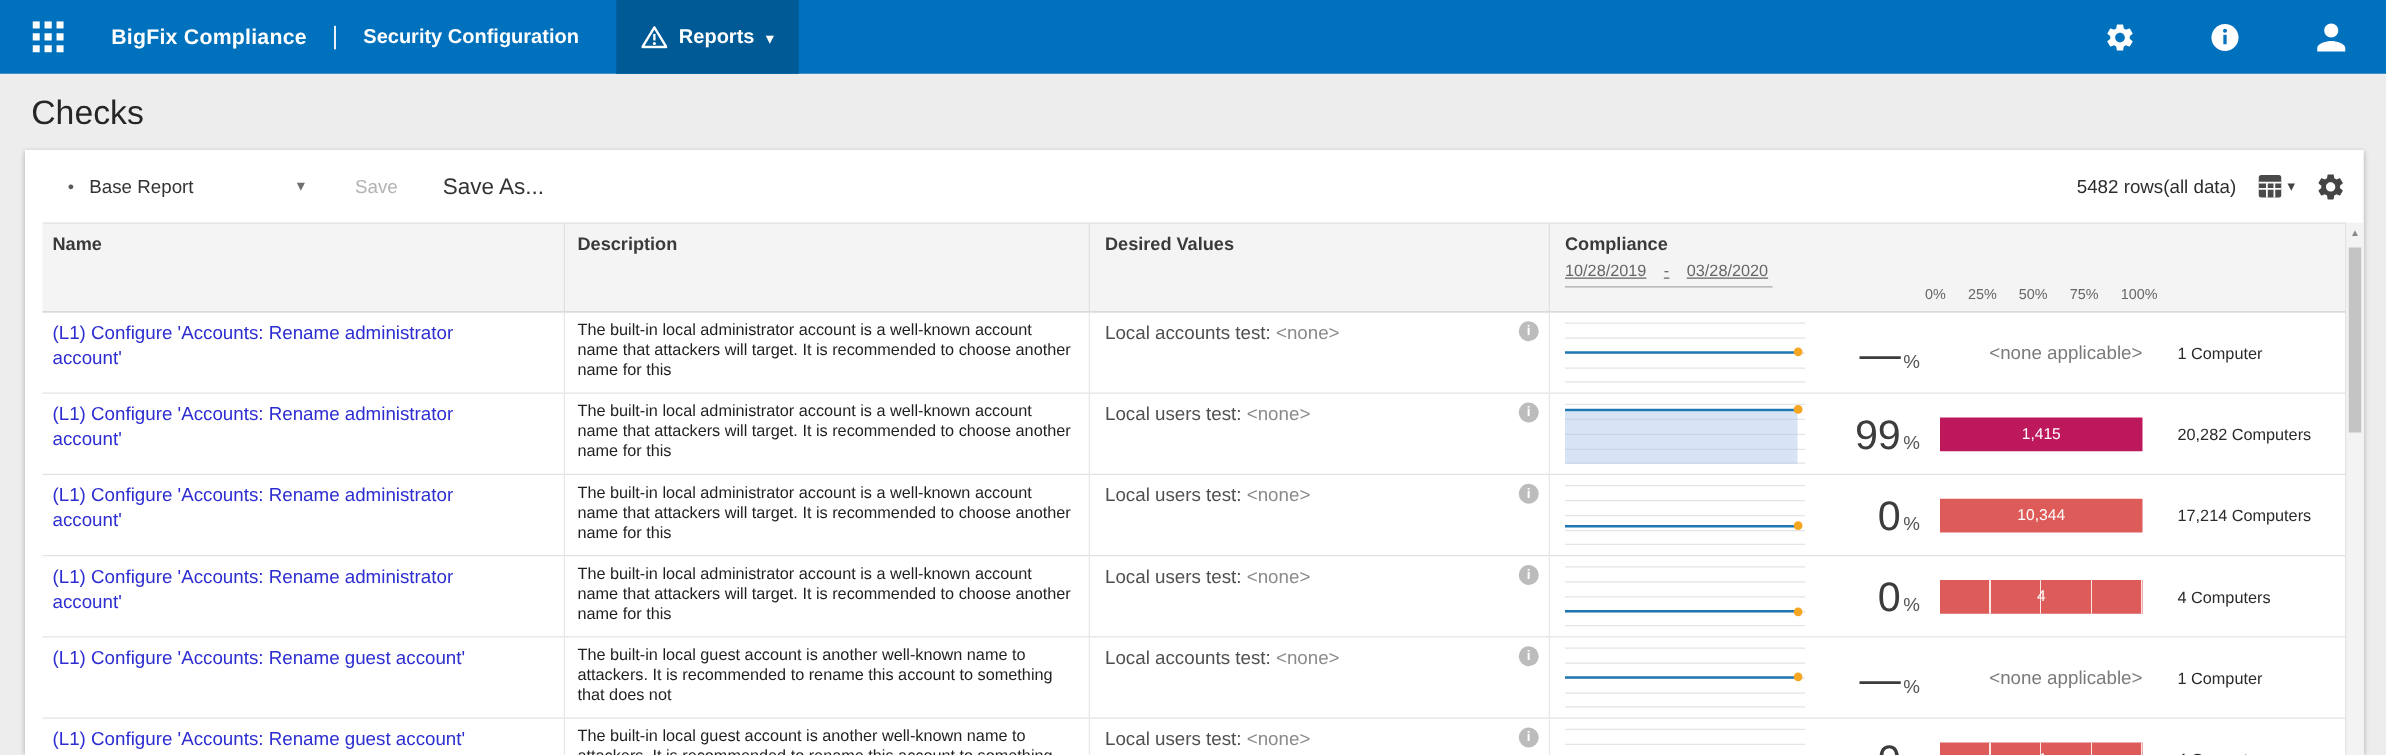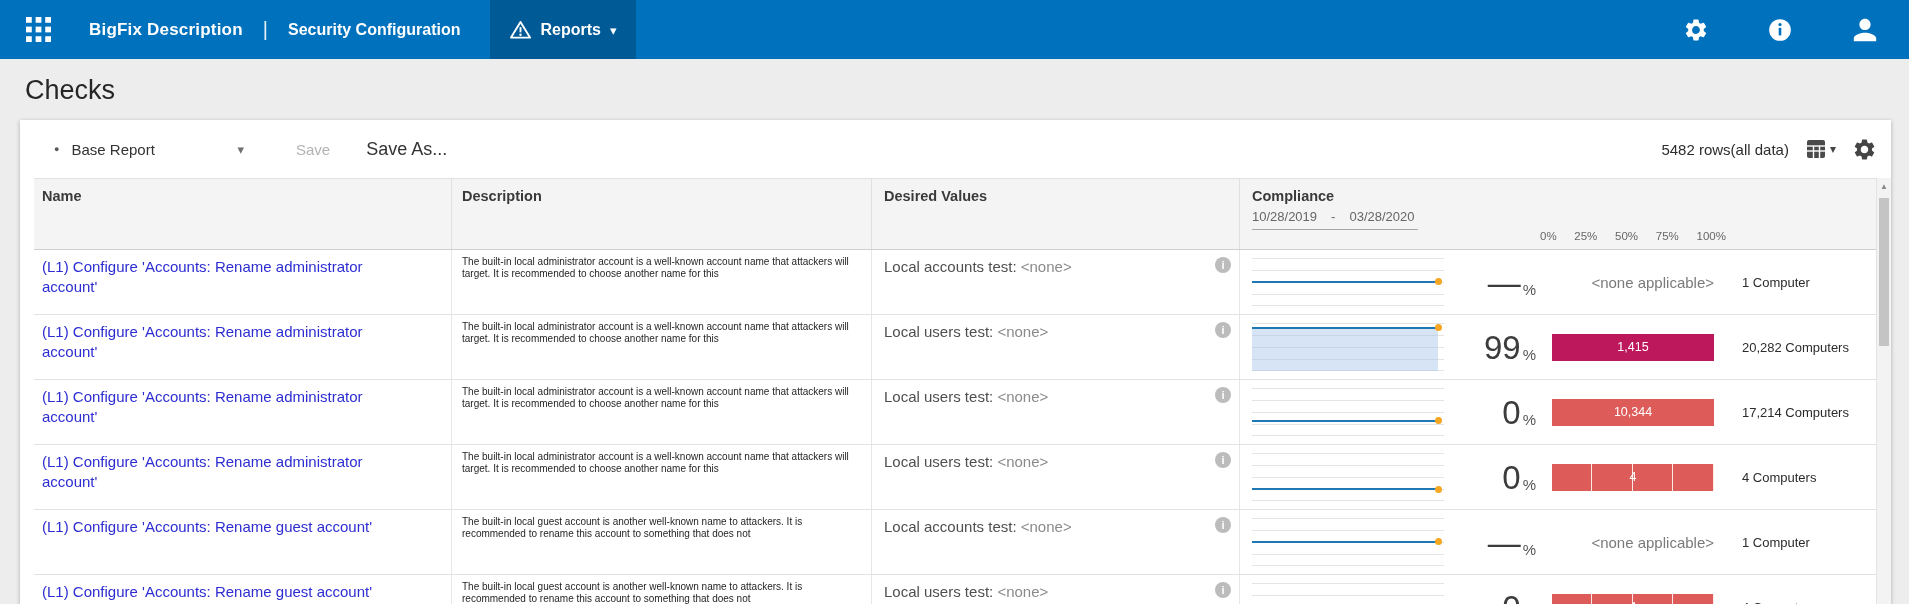--- a/index.html
+++ b/index.html
@@ -38,21 +38,21 @@
     background: #fff; box-shadow: 0 1px 4px rgba(0,0,0,.28); overflow: hidden;
   }
 
   
   .toolbar { height: 58px; display: flex; align-items: center; padding: 0 14px 0 34px; }
   .report-select { display: flex; align-items: center; gap: 12px; width: 190px; cursor: pointer; }
   .report-select .bullet { font-size: 9px; color: #5a5a5a; }
   .report-select .value { font-size: 15px; color: #333; }
   .report-select .caret { margin-left: auto; color: #707070; font-size: 13px; }
   .toolbar button { background: none; border: none; font-family: inherit; cursor: pointer; }
-  .save-btn { font-size: 15px; color: #b3b3b3; margin-left: 52px; }
+  .save-btn { font-size: 15px; color: #b3b3b3; margin-left: 40px; }
   .save-as-btn { font-size: 18px; color: #333; margin-left: 36px; }
   .toolbar-right { margin-left: auto; display: flex; align-items: center; gap: 16px; }
   .rows-summary { font-size: 15px; color: #2d2d2d; }
   .export-btn { display: flex; align-items: center; gap: 3px; }
   .export-btn .caret { color: #444; font-size: 12px; }
 
   
   .thead, .tr {
     display: grid;
     grid-template-columns: 418px 420px 368px 222px 90px 190px 1fr;
@@ -64,40 +64,40 @@
   }
   .th { font-size: 14.5px; font-weight: bold; color: #3a3a3a; padding: 9px 10px 0 8px; }
   .th-name { padding-left: 8px; }
   .th-name, .th-desc, .th-desired { border-right: 1px solid #e0e0e0; }
   .th-desc { padding-left: 10px; }
   .th-desired { padding-left: 12px; }
   .th-compliance { padding-left: 12px; }
   .date-range {
     display: flex; gap: 14px; font-size: 13px; font-weight: 400; color: #666;
     margin-top: 5px; padding-bottom: 5px; border-bottom: 1px solid #a8a8a8;
-    margin-right: 34px; cursor: pointer;
+    margin-right: 34px; cursor: pointer; text-decoration: underline;
   }
   .th-bar { position: relative; }
   .ticks {
     position: absolute; bottom: 7px; left: -12px; width: 186px;
     display: flex; justify-content: space-between;
     font-size: 11.5px; font-weight: 400; color: #666;
   }
 
   
   .tbody { }
   .tr { height: 65px; border-bottom: 1px solid #e3e3e3; }
   .td { overflow: hidden; }
   .td-name, .td-desc, .td-desired { border-right: 1px solid #e7e7e7; }
   .td-name { padding: 7px 14px 0 8px; }
   .name-link {
     font-size: 15px; color: #2d2dd2; text-decoration: none; line-height: 1.35;
     display: block; max-width: 345px; cursor: pointer;
   }
-  .td-desc { padding: 6px 12px 0 10px; font-size: 10px; color: #1f1f1f; line-height: 1.22; }
+  .td-desc { padding: 6px 12px 0 10px; font-size: 13px; color: #1f1f1f; line-height: 1.22; }
   .td-desired { padding: 8px 30px 0 12px; font-size: 15px; position: relative; }
   .d-label { color: #4f4f4f; }
   .d-value { color: #8a8a8a; }
   .info-icon {
     position: absolute; top: 7px; right: 8px; width: 16px; height: 16px;
     border-radius: 50%; background: #bcbcbc; color: #fff; font-size: 11px; font-weight: bold;
     display: flex; align-items: center; justify-content: center; cursor: pointer; font-style: normal;
   }
 
   
@@ -153,21 +153,21 @@
             <rect x="20" y="0" width="6" height="6"></rect>
           <rect x="0" y="10" width="6" height="6"></rect>
             <rect x="10" y="10" width="6" height="6"></rect>
             <rect x="20" y="10" width="6" height="6"></rect>
           <rect x="0" y="20" width="6" height="6"></rect>
             <rect x="10" y="20" width="6" height="6"></rect>
             <rect x="20" y="20" width="6" height="6"></rect>
         </g>
       </svg>
     </button>
-    <span class="brand">BigFix Description</span>
+    <span class="brand">BigFix Compliance</span>
     <span class="nav-divider">|</span>
     <span class="section">Security Configuration</span>
     <div class="nav-reports">
       <svg width="21" height="19" viewBox="0 0 22 20">
         <path d="M11 2 L21 18.5 H1 Z" fill="none" stroke="#ffffff" stroke-width="2" stroke-linejoin="round"></path>
         <rect x="10" y="7.5" width="2" height="5.5" fill="#ffffff"></rect>
         <circle cx="11" cy="15.6" r="1.3" fill="#ffffff"></circle>
       </svg>
       <span class="label">Reports</span>
       <span class="caret">▾</span>

